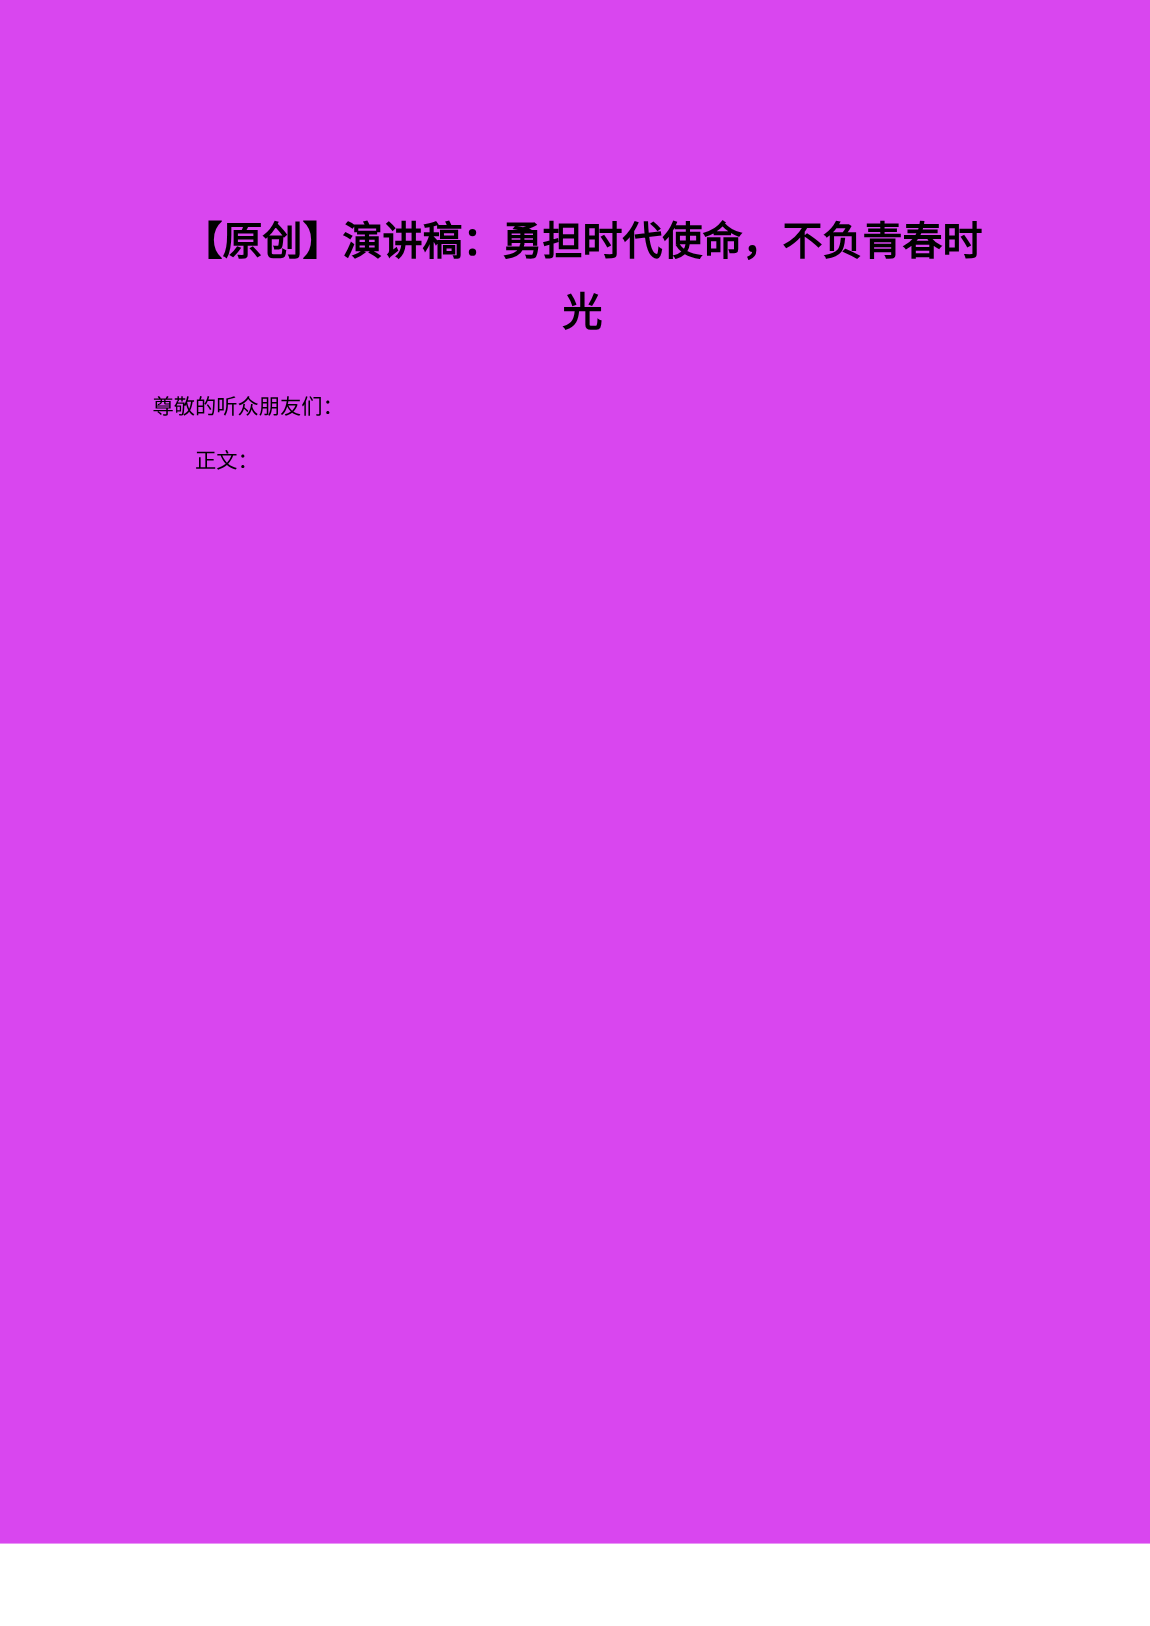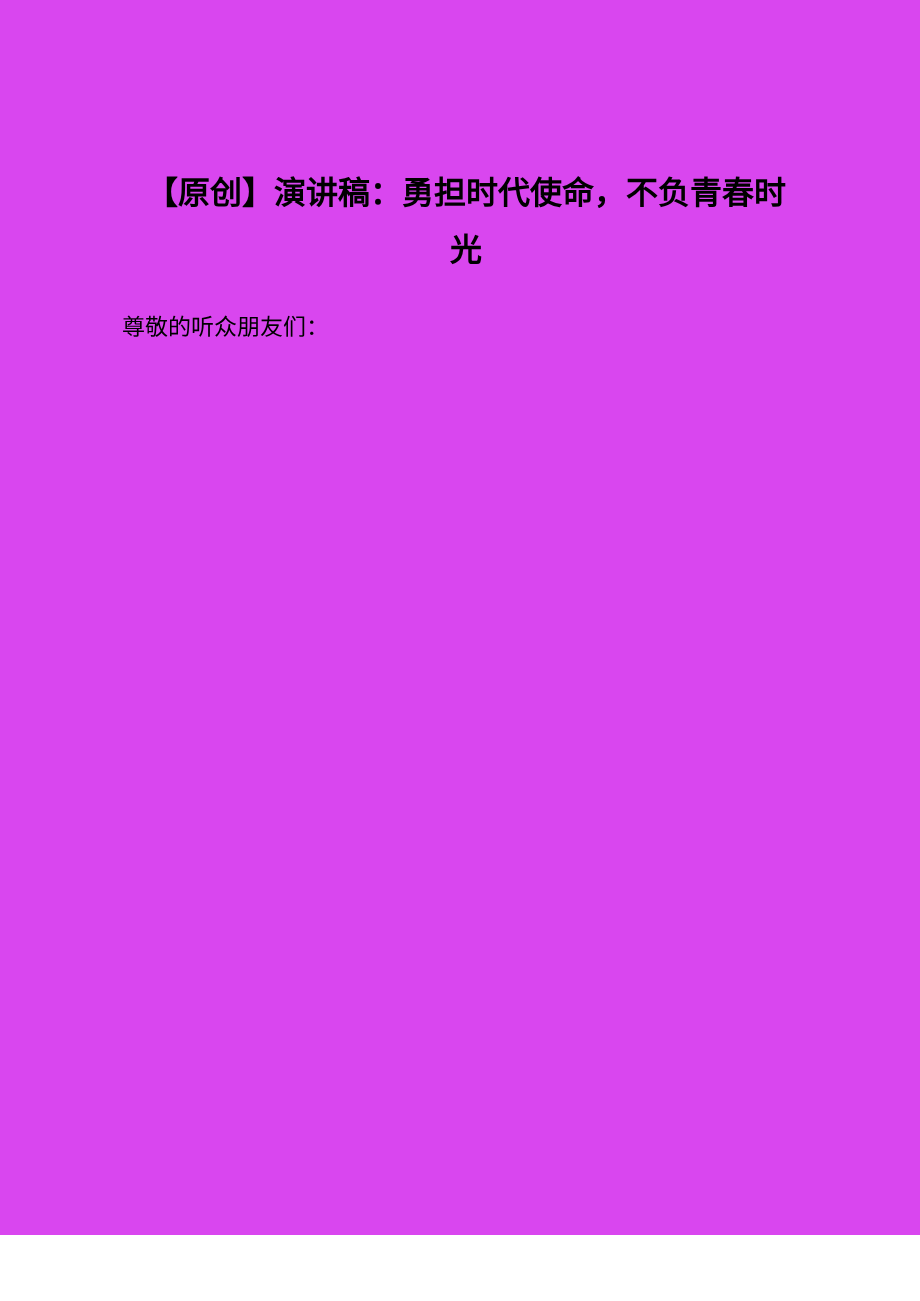--- a/index.html
+++ b/index.html
@@ -25,22 +25,22 @@
     font-family: "Liberation Sans", "DejaVu Sans", sans-serif;
     font-weight: 700;
     font-size: 32px;
     line-height: 57px;
     text-align: center;
     letter-spacing: 0;
     color: #000000;
   }
   .doc-body {
     margin-top: 27px;
-    font-family: Liberation Serif, serif;
-    font-size: 23px;
+    font-family: Liberation Mono, monospace;
+    font-size: 17px;
     line-height: 43px;
     color: #000000;
   }
   .doc-body p {
     margin: 0;
     text-align: justify;
     text-justify: inter-ideograph;
     word-break: break-all;
   }
   .doc-body p.indent {
@@ -48,15 +48,16 @@
   }
 </style>
 </head>
 <body>
 
 <div class="page">
   <div class="content">
     <div class="doc-title">【原创】演讲稿：勇担时代使命，不负青春时光</div>
     <div class="doc-body">
         <p>尊敬的听众朋友们：</p>
+        <p class="indent">正文：</p>
       </div>
   </div>
 </div>
 
 </body></html>

